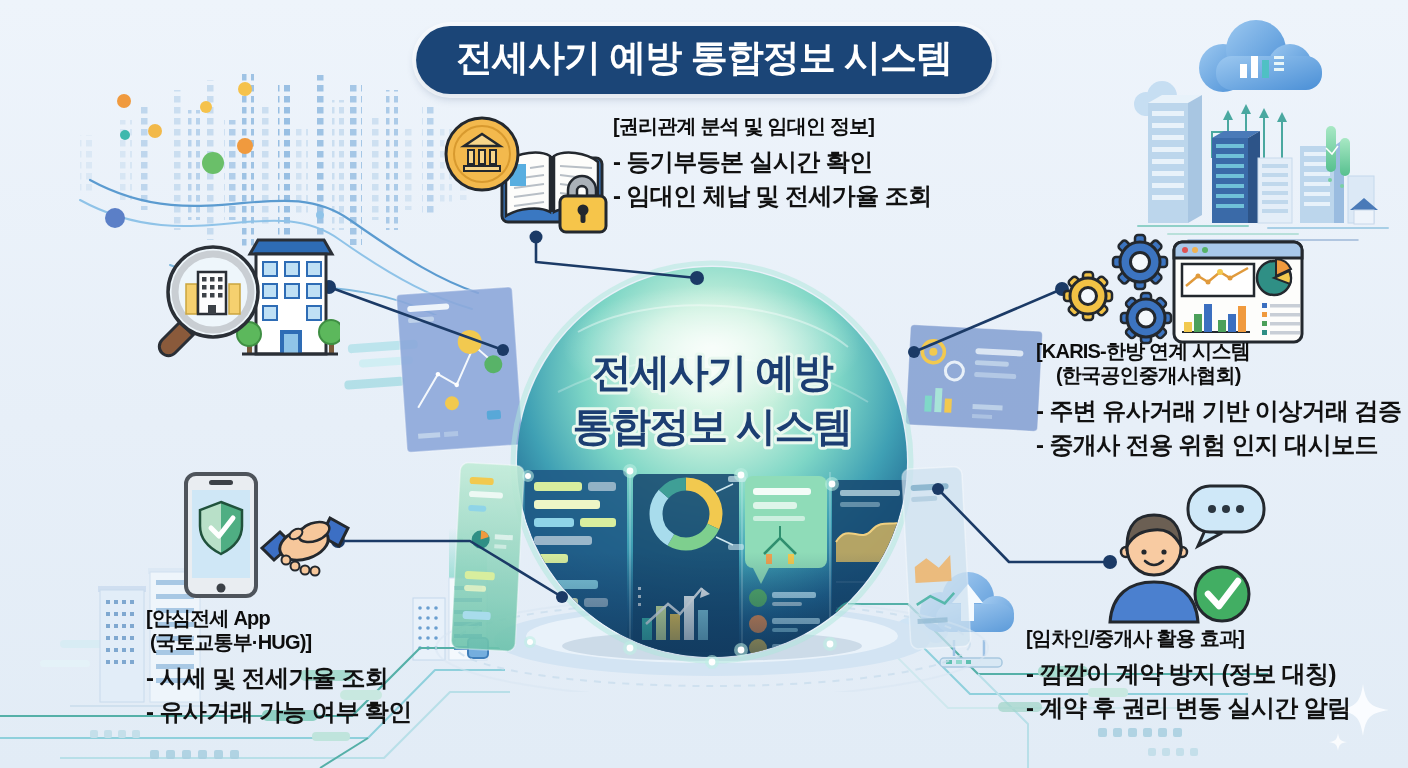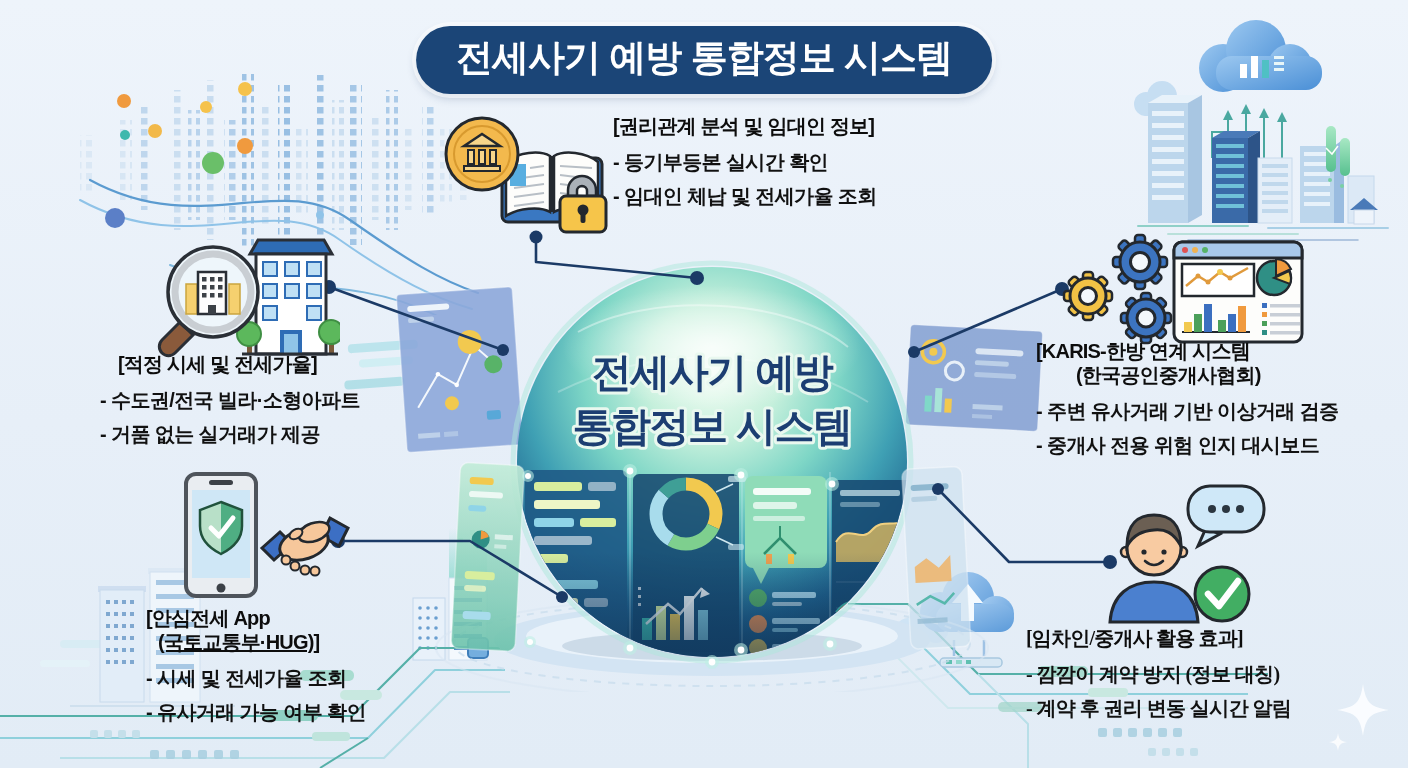--- a/index.html
+++ b/index.html
@@ -19,29 +19,29 @@
   .connectors-svg{left:0;top:0;}
   
   .title-pill{left:50%;top:26px;transform:translateX(-50%);
     background:#1b4577;color:#ffffff;font-size:37px;font-weight:700;letter-spacing:-1px;
     padding:7px 40px 11px;border-radius:44px;white-space:nowrap;
     box-shadow:0 0 0 4px rgba(255,255,255,.55),0 4px 10px rgba(27,60,102,.25);}
   
   .co{line-height:1.2;}
   .co .hd{font-size:20px;font-weight:700;letter-spacing:-0.8px;white-space:nowrap;color:#0d0d0d;}
   .co ul{list-style:none;margin:7px 0 0;padding:0;}
-  .co li{font-size:20px;font-weight:600;letter-spacing:-0.6px;line-height:34px;white-space:nowrap;color:#111;}
+  .co li{font-size:24px;font-weight:600;letter-spacing:-0.6px;line-height:34px;white-space:nowrap;color:#111;}
   .co-rights{left:613px;top:114px;width:430px;}
   .co-price{left:100px;top:352px;width:340px;}
   .co-price .hd{margin-left:18px;}
   .co-app{left:146px;top:606px;width:340px;}
-  .co-app .hd2{margin-left:12px;text-decoration:underline;}
+  .co-app .hd2{margin-left:4px;}
   .co-karis{left:1036px;top:339px;width:370px;}
-  .co-karis .hd2{margin-left:40px;}
-  .co-effect{left:1026px;top:626px;width:380px;font-family:Liberation Serif, serif;}
+  .co-karis .hd2{margin-left:20px;}
+  .co-effect{left:1026px;top:626px;width:380px;}
   
   .ic-book{left:440px;top:106px;}
   .ic-mag{left:150px;top:220px;}
   .ic-phone{left:176px;top:468px;}
   .ic-gears{left:1058px;top:228px;}
   .ic-person{left:1102px;top:482px;}
   .globe-text{font-weight:700;letter-spacing:-1.5px;fill:#1c3e72;
     paint-order:stroke;stroke:#e9f8ef;stroke-width:6px;stroke-linejoin:round;}
 </style>
 </head>
@@ -828,27 +828,20 @@
   </svg>
 
   <div class="abs co co-rights">
     <div class="hd">[권리관계 분석 및 임대인 정보]</div>
     <ul>
       <li>- 등기부등본 실시간 확인</li>
       <li>- 임대인 체납 및 전세가율 조회</li>
     </ul>
   </div>
 
-  <div class="abs co co-price">
-    <div class="hd">[적정 시세 및 전세가율]</div>
-    <ul>
-      <li>- 수도권/전국 빌라·소형아파트</li>
-      <li>- 거품 없는 실거래가 제공</li>
-    </ul>
-  </div>
 
   <div class="abs co co-app">
     <div class="hd">[안심전세 App</div>
     <div class="hd hd2">(국토교통부·HUG)]</div>
     <ul>
       <li>- 시세 및 전세가율 조회</li>
       <li>- 유사거래 가능 여부 확인</li>
     </ul>
   </div>
 

